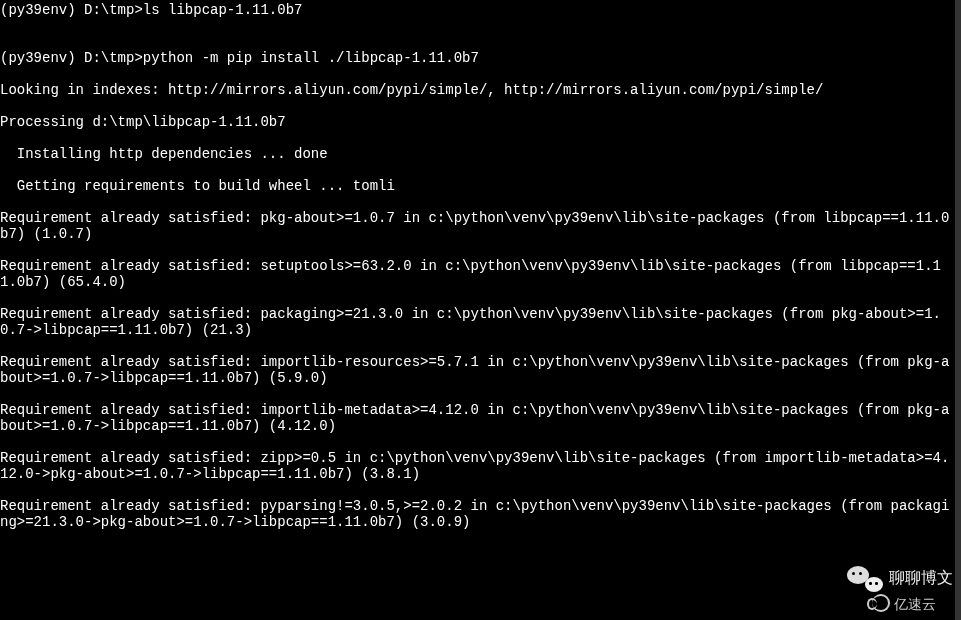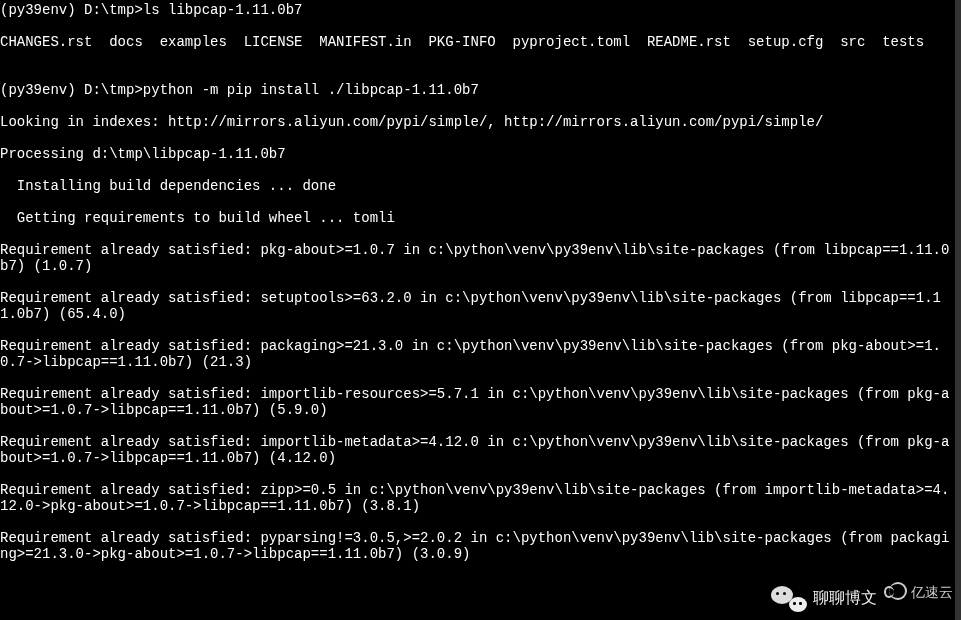--- a/index.html
+++ b/index.html
@@ -34,22 +34,22 @@
       background: #333;
     }
     .line {
       display: block;
     }
     .watermark-wrap {
       position: absolute;
       right: 8px;
       bottom: 8px;
       display: flex;
-      flex-direction: row;
-      align-items: flex-start;
+      flex-direction: column;
+      align-items: center;
       gap: 4px;
       pointer-events: none;
     }
     .wm-row1 {
       display: flex;
       align-items: center;
       gap: 6px;
       color: #eee;
       font-family: sans-serif;
       font-size: 16px;
@@ -135,26 +135,25 @@
       height: 14px;
       border: 2px solid #ccc;
       border-radius: 50%;
       border-left: none;
     }
   </style>
 </head>
 <body>
 
 <div class="terminal" id="term"><span class="line ">(py39env) D:\tmp&gt;ls libpcap-1.11.0b7</span>
-<span class="line ">CHANGES.rst  docs  examples  LICENSE  MANIFEST.in  PKG-INFO  pyproject.toml  README.rst  setup.cfg  src  tests</span>
 <span class="line "></span>
 <span class="line ">(py39env) D:\tmp&gt;python -m pip install ./libpcap-1.11.0b7</span>
 <span class="line ">Looking in indexes: http://mirrors.aliyun.com/pypi/simple/, http://mirrors.aliyun.com/pypi/simple/</span>
 <span class="line ">Processing d:\tmp\libpcap-1.11.0b7</span>
-<span class="line ">  Installing build dependencies ... done</span>
+<span class="line ">  Installing http dependencies ... done</span>
 <span class="line ">  Getting requirements to build wheel ... tomli</span>
 <span class="line ">Requirement already satisfied: pkg-about&gt;=1.0.7 in c:\python\venv\py39env\lib\site-packages (from libpcap==1.11.0b7) (1.0.7)</span>
 <span class="line ">Requirement already satisfied: setuptools&gt;=63.2.0 in c:\python\venv\py39env\lib\site-packages (from libpcap==1.11.0b7) (65.4.0)</span>
 <span class="line ">Requirement already satisfied: packaging&gt;=21.3.0 in c:\python\venv\py39env\lib\site-packages (from pkg-about&gt;=1.0.7-&gt;libpcap==1.11.0b7) (21.3)</span>
 <span class="line ">Requirement already satisfied: importlib-resources&gt;=5.7.1 in c:\python\venv\py39env\lib\site-packages (from pkg-about&gt;=1.0.7-&gt;libpcap==1.11.0b7) (5.9.0)</span>
 <span class="line ">Requirement already satisfied: importlib-metadata&gt;=4.12.0 in c:\python\venv\py39env\lib\site-packages (from pkg-about&gt;=1.0.7-&gt;libpcap==1.11.0b7) (4.12.0)</span>
 <span class="line ">Requirement already satisfied: zipp&gt;=0.5 in c:\python\venv\py39env\lib\site-packages (from importlib-metadata&gt;=4.12.0-&gt;pkg-about&gt;=1.0.7-&gt;libpcap==1.11.0b7) (3.8.1)</span>
 <span class="line ">Requirement already satisfied: pyparsing!=3.0.5,&gt;=2.0.2 in c:\python\venv\py39env\lib\site-packages (from packaging&gt;=21.3.0-&gt;pkg-about&gt;=1.0.7-&gt;libpcap==1.11.0b7) (3.0.9)</span>
 
 

